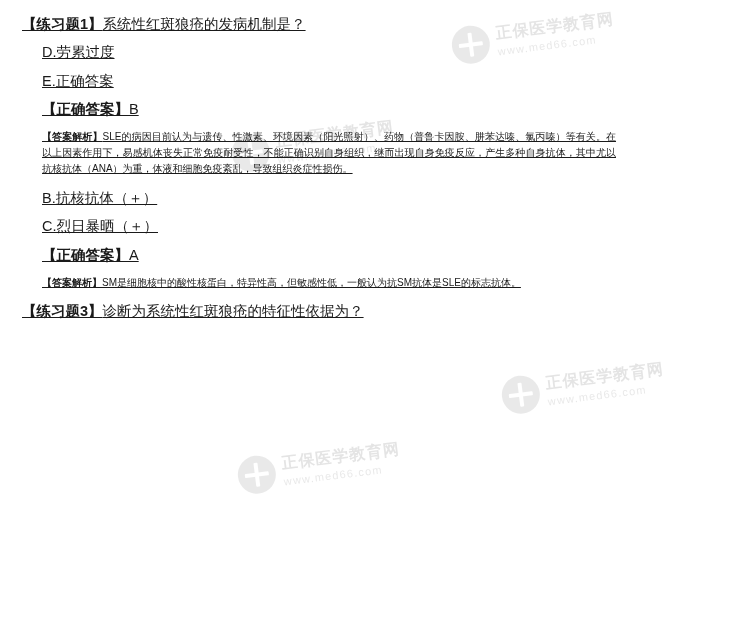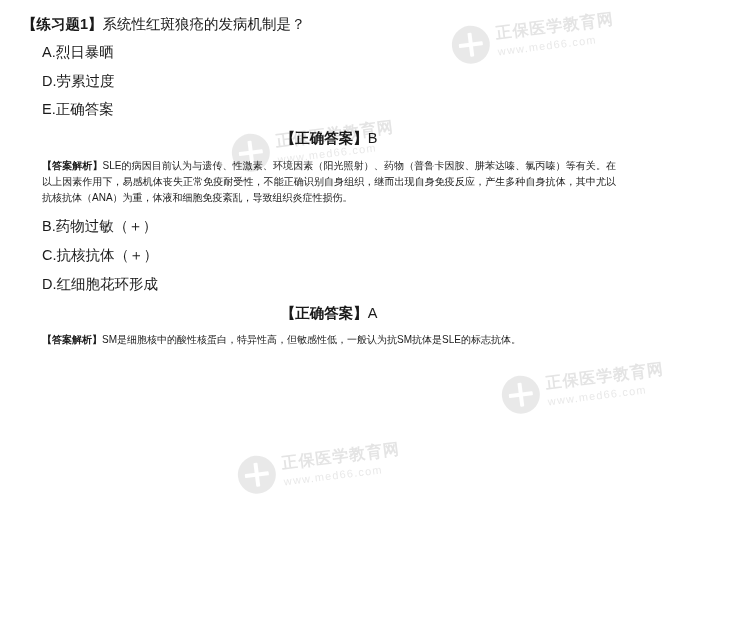--- a/index.html
+++ b/index.html
@@ -15,20 +15,21 @@
     overflow: hidden;
     position: relative;
   }
   .page {
     position: relative;
     width: 638px;
     height: 642px;
     box-sizing: border-box;
     padding: 14px 22px 16px 22px;
     z-index: 2;
+    text-decoration: underline;
   }
   .q-title {
     font-size: 14.5px;
     line-height: 1.5;
     margin: 0 0 6px 0;
     font-weight: normal;
   }
   .q-title .label {
     font-weight: bold;
   }
@@ -36,21 +37,20 @@
     font-size: 14.5px;
     line-height: 1.5;
     margin: 0 0 7px 0;
     padding-left: 20px;
   }
   .answer {
     font-size: 14.5px;
     line-height: 1.5;
     margin: 2px 0 8px 0;
     padding-left: 20px;
-    text-align: center;
   }
   .answer .label {
     font-weight: bold;
   }
   .explain {
     font-size: 10px;
     line-height: 1.62;
     margin: 0 0 10px 0;
     padding-left: 20px;
     text-align: justify;
@@ -164,29 +164,30 @@
       <span class="t1">正保医学教育网</span>
       <span class="t2">www.med66.com</span>
     </span>
   </div>
 </div>
 
 <div class="page">
 
   <div class="blk">
     <p class="q-title"><span class="label">【练习题1】</span><span>系统性红斑狼疮的发病机制是？</span></p>
-    <p class="opt">A.烈日暴晒</p>
     <p class="opt">D.劳累过度</p>
     <p class="opt">E.正确答案</p>
     <p class="answer"><span class="label">【正确答案】</span><span>B</span></p>
     <p class="explain"><span class="label">【答案解析】</span><span>SLE的病因目前认为与遗传、性激素、环境因素（阳光照射）、药物（普鲁卡因胺、肼苯达嗪、氯丙嗪）等有关。在以上因素作用下，易感机体丧失正常免疫耐受性，不能正确识别自身组织，继而出现自身免疫反应，产生多种自身抗体，其中尤以抗核抗体（ANA）为重，体液和细胞免疫紊乱，导致组织炎症性损伤。</span></p>
   </div>
 
   <div class="blk">
-    <p class="opt">B.药物过敏（＋）</p>
-    <p class="opt">C.抗核抗体（＋）</p>
-    <p class="opt">D.红细胞花环形成</p>
+    <p class="opt">B.抗核抗体（＋）</p>
+    <p class="opt">C.烈日暴晒（＋）</p>
     <p class="answer"><span class="label">【正确答案】</span><span>A</span></p>
     <p class="explain"><span class="label">【答案解析】</span><span>SM是细胞核中的酸性核蛋白，特异性高，但敏感性低，一般认为抗SM抗体是SLE的标志抗体。</span></p>
   </div>
 
+  <div class="blk">
+    <p class="q-title"><span class="label">【练习题3】</span><span>诊断为系统性红斑狼疮的特征性依据为？</span></p>
+  </div>
 
 </div>
 
 </body></html>

